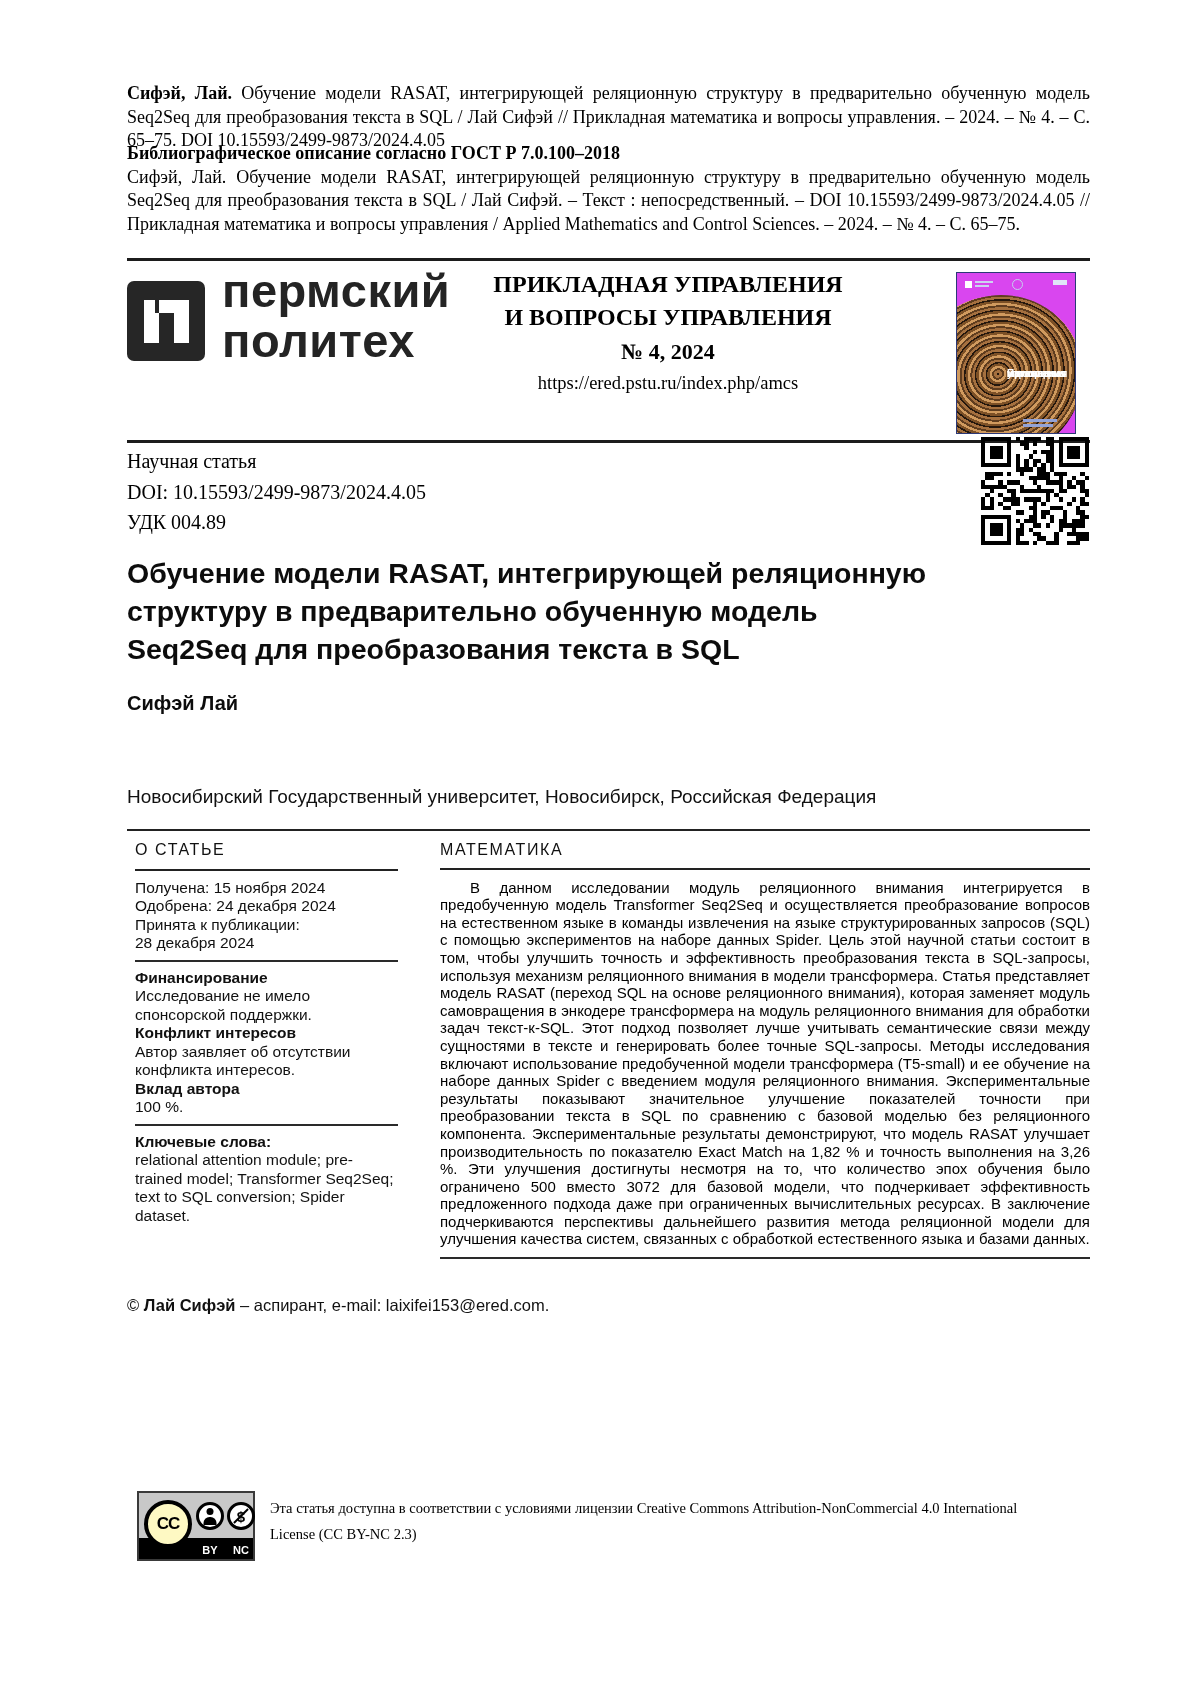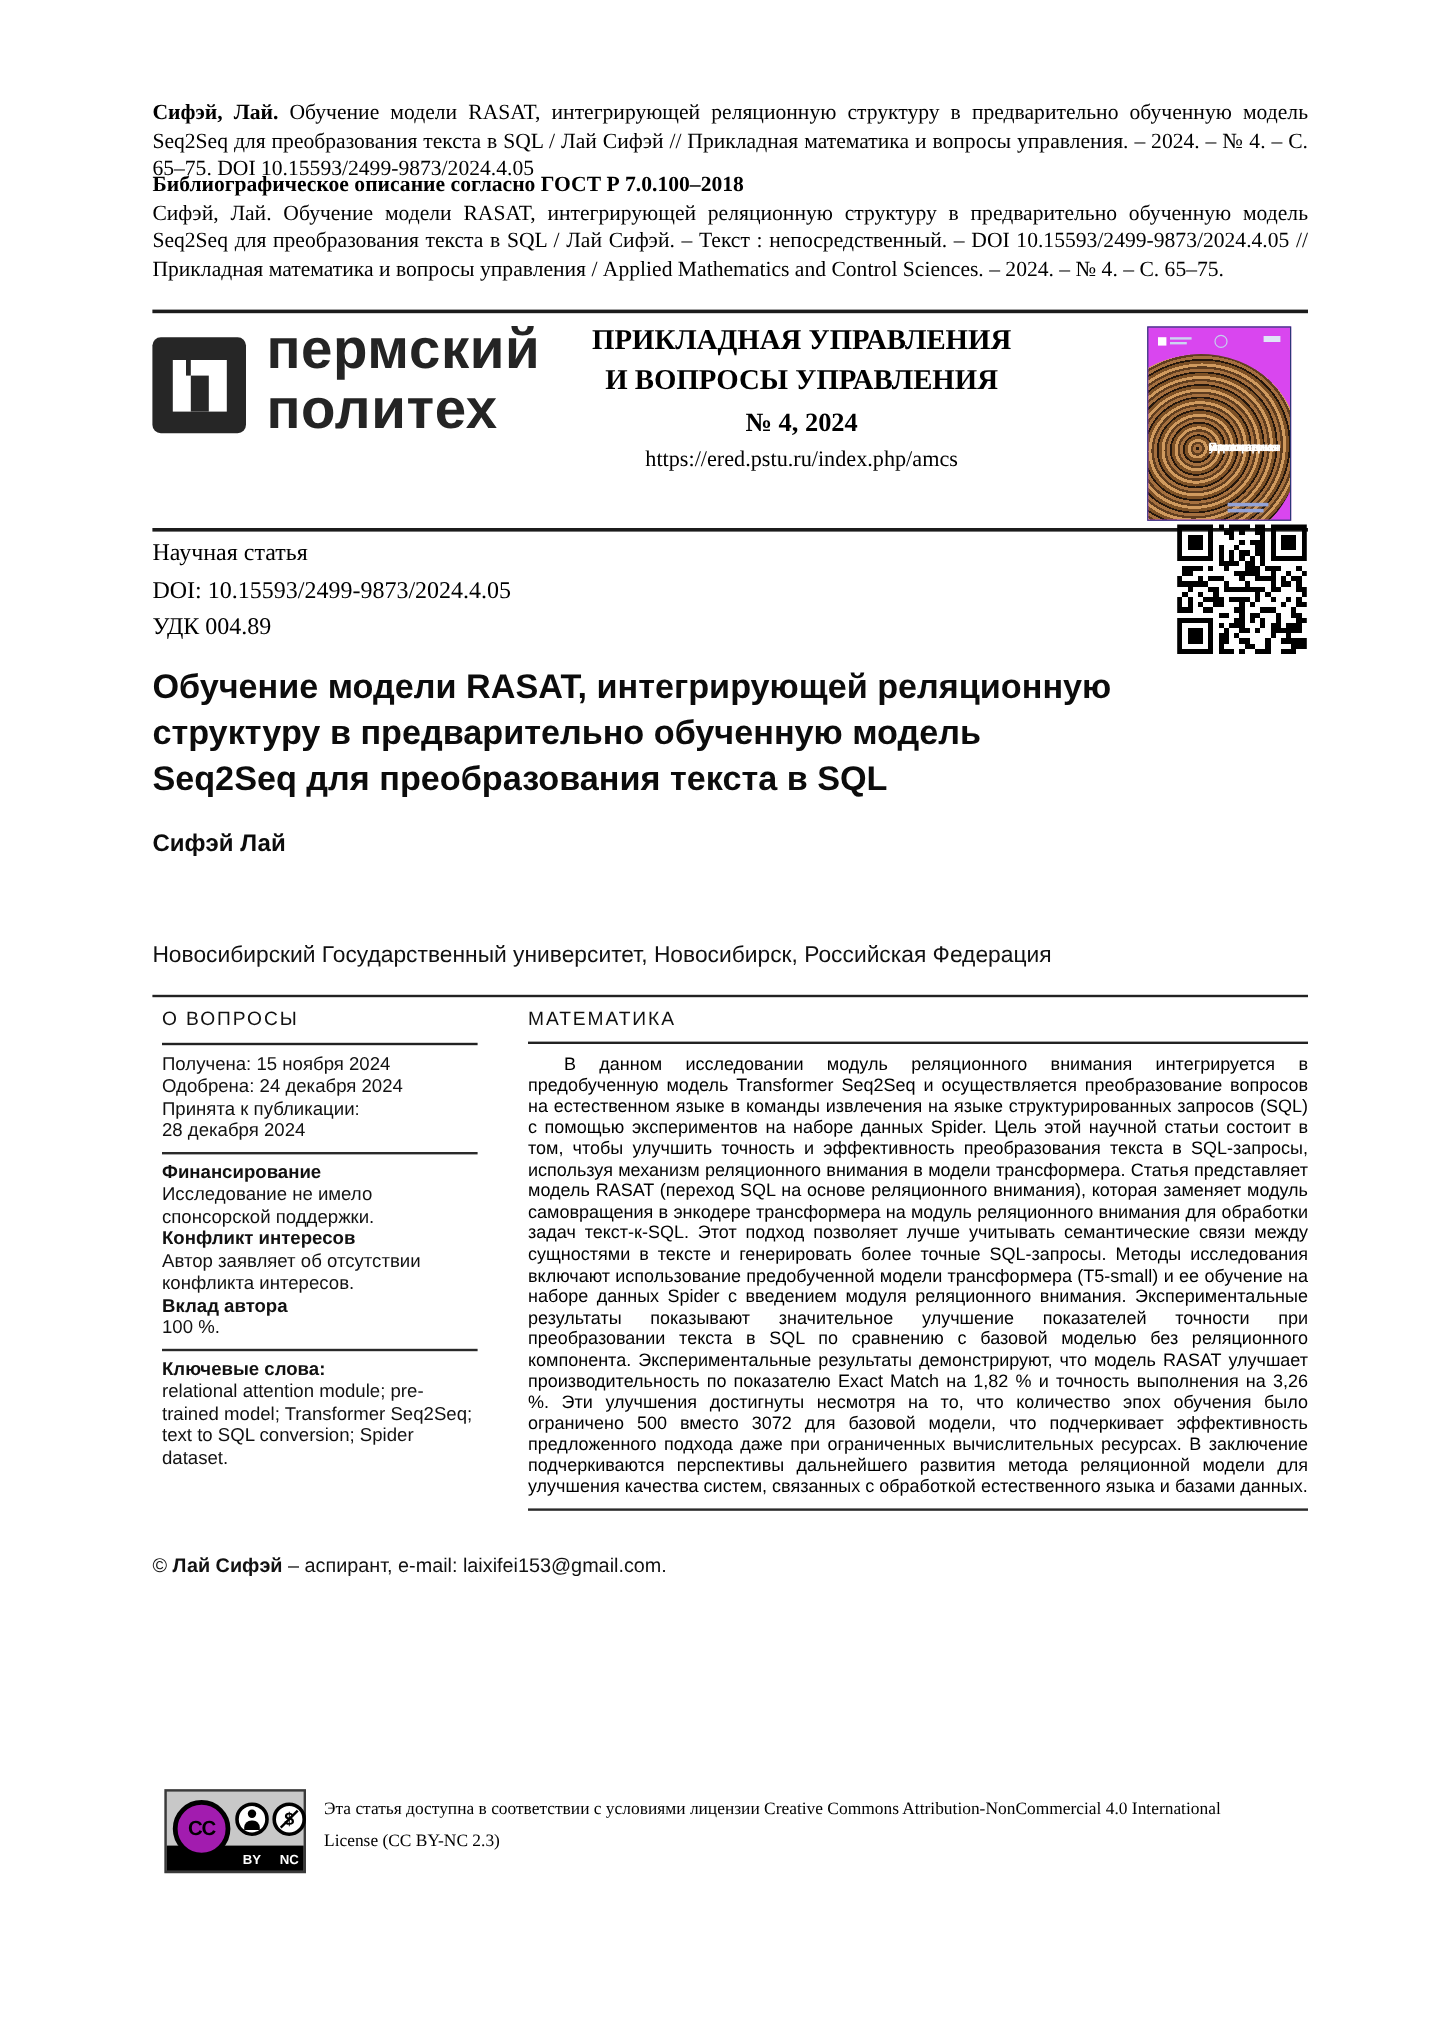--- a/index.html
+++ b/index.html
@@ -67,21 +67,21 @@
   .abs-col{left:440px;top:841px;width:650px;font-size:15px;line-height:17.6px;}
   .abs-text{padding-top:9px;text-align:justify;text-indent:30px;color:#000000;}
   .abs-rule{border:none;border-top:2px solid #2a2a2a;margin:9px 0 0 0;}
 
   .contact{left:127px;top:1296px;font-size:16.5px;color:#111;}
 
   
   .cc-badge{left:137px;top:1491px;width:118px;height:70px;background:#c8c8c8;border:2px solid #3a3a3a;box-sizing:border-box;}
   .cc-badge span,.cc-badge div{position:absolute;box-sizing:border-box;}
   .cc-strip{left:0;bottom:0;width:100%;height:21px;background:#000;}
-  .cc-big{left:5px;top:7px;width:48px;height:48px;border:4px solid #000;border-radius:50%;background:#a21caf;
+  .cc-big{left:5px;top:7px;width:48px;height:48px;border:4px solid #000;border-radius:50%;background:#fef9c3;
           display:flex;align-items:center;justify-content:center;font-weight:bold;font-size:17px;letter-spacing:-1px;color:#000;}
   .cc-small{width:28px;height:28px;border:3px solid #000;border-radius:50%;background:#fff;top:9px;}
   .cc-person{left:57px;}
   .cc-person i{position:absolute;left:50%;top:3px;transform:translateX(-50%);width:7px;height:7px;border-radius:50%;background:#000;}
   .cc-person b{position:absolute;left:50%;bottom:2px;transform:translateX(-50%);width:13px;height:8px;border-radius:6px 6px 0 0;background:#000;}
   .cc-nd{left:88px;display:flex;align-items:center;justify-content:center;font-weight:bold;font-size:15px;color:#000;}
   .cc-nd i{position:absolute;left:1px;top:10px;width:20px;height:2px;background:#000;transform:rotate(-45deg);}
   .cc-by{left:57px;bottom:3px;width:28px;text-align:center;color:#fff;font-size:11px;font-weight:bold;}
   .cc-nc{left:88px;bottom:3px;width:28px;text-align:center;color:#fff;font-size:11px;font-weight:bold;}
   .lic-text{left:270px;top:1496px;width:750px;font-size:14.5px;line-height:25.5px;color:#000;}
@@ -452,21 +452,21 @@
         <rect x="22" y="24" width="1" height="1"></rect>
       </svg></div>
 
   <h1 class="abs title" style="margin:0;">Обучение модели RASAT, интегрирующей реляционную структуру в предварительно обученную модель Seq2Seq для преобразования текста в SQL</h1>
   <div class="abs author">Сифэй Лай</div>
   <div class="abs affil">Новосибирский Государственный университет, Новосибирск, Российская Федерация</div>
 
   <div class="abs rule rule-c"></div>
 
   <div class="abs about-col">
-    <div class="col-head">О ВОПРОСЫ</div>
+    <div class="col-head">О СТАТЬЕ</div>
     <div class="about-body">
       <div>Получена: 15 ноября 2024</div>
       <div>Одобрена: 24 декабря 2024</div>
       <div>Принята к публикации:</div>
       <div>28 декабря 2024</div>
       <hr class="mini-rule">
       <div class="lbl">Финансирование</div>
       <div>Исследование не имело спонсорской поддержки.</div>
       <div class="lbl">Конфликт интересов</div>
       <div>Автор заявляет об отсутствии конфликта интересов.</div>
@@ -477,21 +477,21 @@
       <div>relational attention module; pre-trained model; Transformer Seq2Seq; text to SQL conversion; Spider dataset.</div>
     </div>
   </div>
 
   <div class="abs abs-col">
     <div class="col-head">МАТЕМАТИКА</div>
     <p class="abs-text" style="margin:0;">В данном исследовании модуль реляционного внимания интегрируется в предобученную модель Transformer Seq2Seq и осуществляется преобразование вопросов на естественном языке в команды извлечения на языке структурированных запросов (SQL) с помощью экспериментов на наборе данных Spider. Цель этой научной статьи состоит в том, чтобы улучшить точность и эффективность преобразования текста в SQL-запросы, используя механизм реляционного внимания в модели трансформера. Статья представляет модель RASAT (переход SQL на основе реляционного внимания), которая заменяет модуль самовращения в энкодере трансформера на модуль реляционного внимания для обработки задач текст-к-SQL. Этот подход позволяет лучше учитывать семантические связи между сущностями в тексте и генерировать более точные SQL-запросы. Методы исследования включают использование предобученной модели трансформера (T5-small) и ее обучение на наборе данных Spider с введением модуля реляционного внимания. Экспериментальные результаты показывают значительное улучшение показателей точности при преобразовании текста в SQL по сравнению с базовой моделью без реляционного компонента. Экспериментальные результаты демонстрируют, что модель RASAT улучшает производительность по показателю Exact Match на 1,82 % и точность выполнения на 3,26 %. Эти улучшения достигнуты несмотря на то, что количество эпох обучения было ограничено 500 вместо 3072 для базовой модели, что подчеркивает эффективность предложенного подхода даже при ограниченных вычислительных ресурсах. В заключение подчеркиваются перспективы дальнейшего развития метода реляционной модели для улучшения качества систем, связанных с обработкой естественного языка и базами данных.</p>
     <hr class="abs-rule">
   </div>
 
-  <div class="abs contact"><span>©</span> <b>Лай Сифэй</b><span> – аспирант, e-mail: laixifei153@gmail.com.</span></div>
+  <div class="abs contact"><span>©</span> <b>Лай Сифэй</b><span> – аспирант, e-mail: laixifei153@ered.com.</span></div>
 
   <div class="abs cc-badge">
     <div class="cc-strip"></div>
     <span class="cc-big">CC</span>
     <span class="cc-small cc-person">
         <i></i>
         <b></b>
       </span>
     <span class="cc-small cc-nd">
         <span>$</span>

